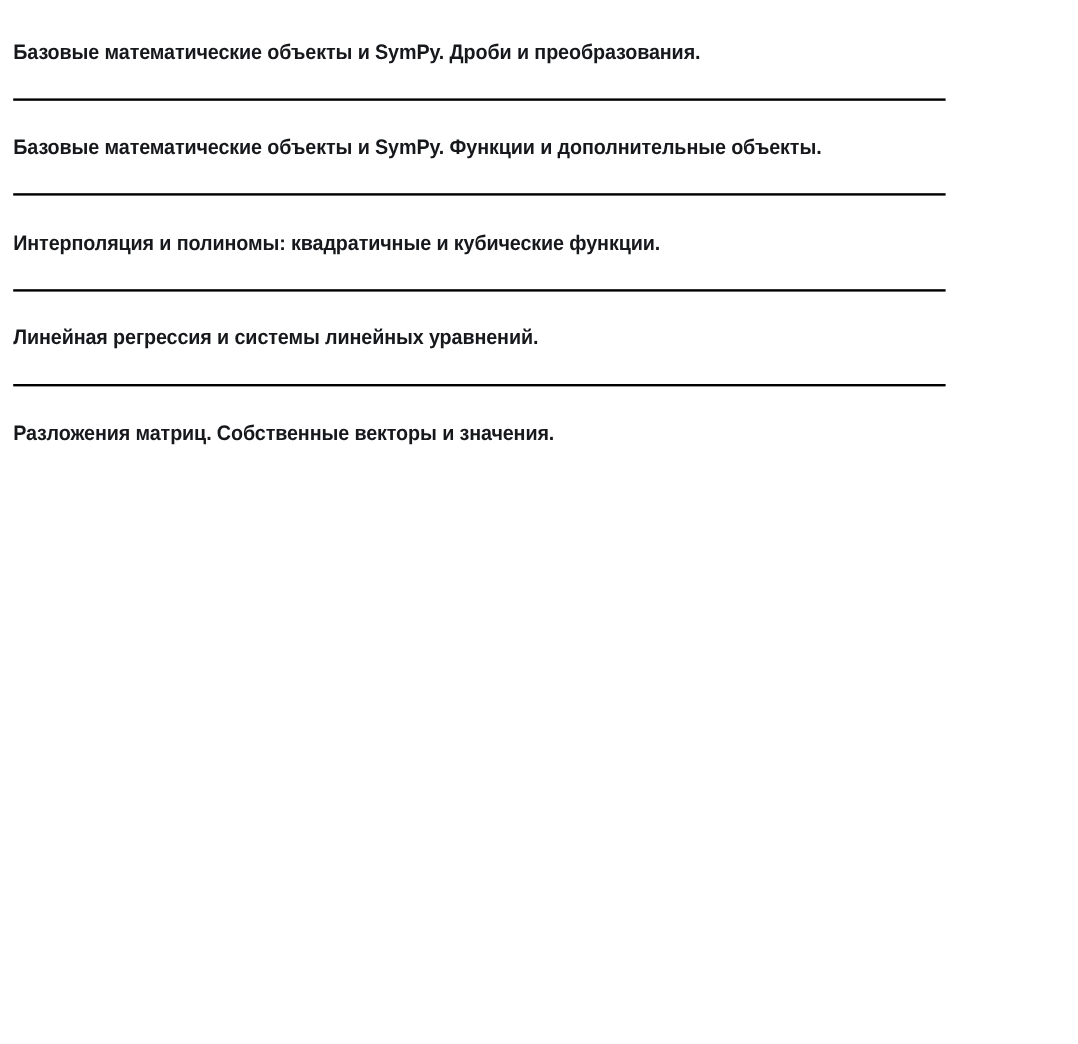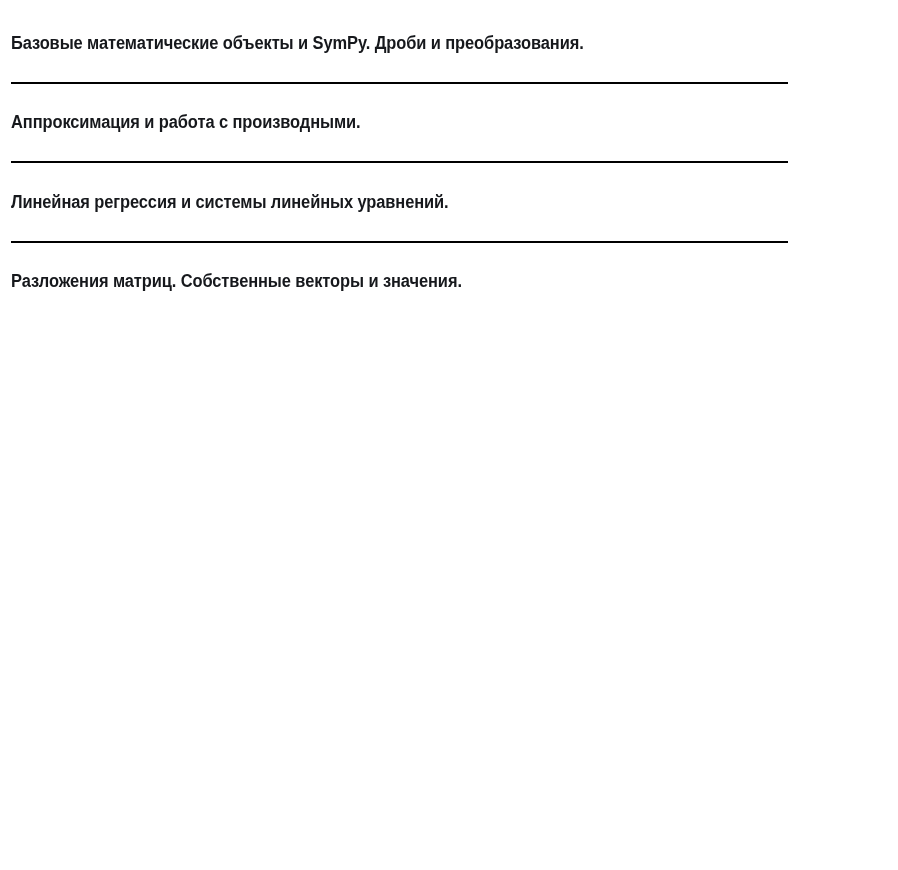--- a/index.html
+++ b/index.html
@@ -60,21 +60,24 @@
   }
 </style>
 </head>
 <body>
 
 <ul id="topic-list">
     <li class="topic-row has-divider">
       <span class="topic-title">Базовые математические объекты и SymPy. Дроби и преобразования.</span>
     </li>
     <li class="topic-row has-divider">
-      <span class="topic-title">Аппроксимация и работа с производными.</span>
+      <span class="topic-title">Базовые математические объекты и SymPy. Функции и дополнительные объекты.</span>
+    </li>
+    <li class="topic-row has-divider">
+      <span class="topic-title">Интерполяция и полиномы: квадратичные и кубические функции.</span>
     </li>
     <li class="topic-row has-divider">
       <span class="topic-title">Линейная регрессия и системы линейных уравнений.</span>
     </li>
     <li class="topic-row">
       <span class="topic-title">Разложения матриц. Собственные векторы и значения.</span>
     </li>
   </ul>
 
 </body></html>

